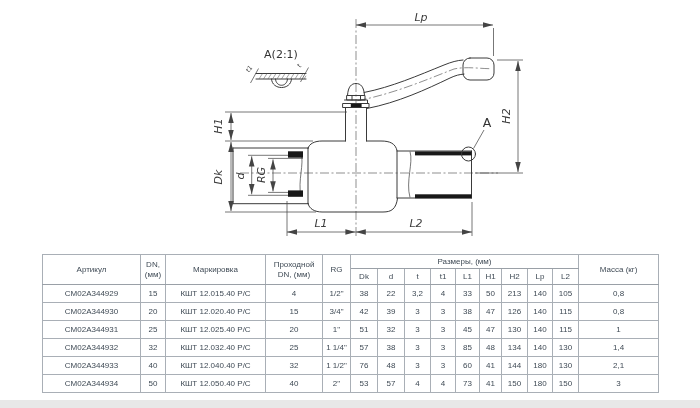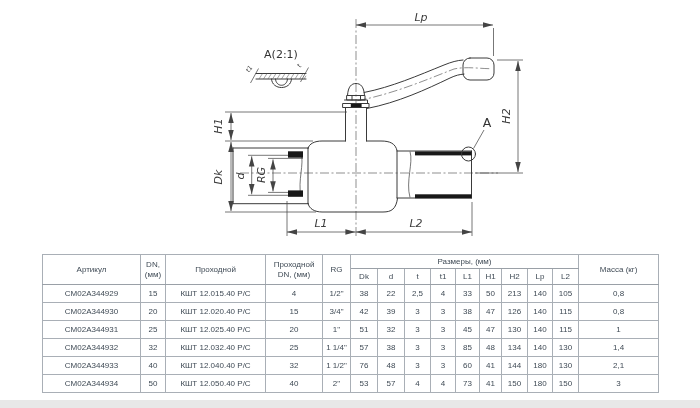--- a/index.html
+++ b/index.html
@@ -135,21 +135,21 @@
           <col style="width:22px">
         <col style="width:26px">
           <col style="width:25px">
           <col style="width:26px">
         <col style="width:80px">
       </colgroup>
       <thead>
         <tr class="h1">
           <th rowspan="2">Артикул</th>
           <th rowspan="2"><span class="hdr-narrow">DN, (мм)</span></th>
-          <th rowspan="2">Проходной</th>
+          <th rowspan="2">Маркировка</th>
           <th rowspan="2">Проходной DN, (мм)</th>
           <th rowspan="2">RG</th>
           <th colspan="9">Размеры, (мм)</th>
           <th rowspan="2"><span class="hdr-narrow">Масса (кг)</span></th>
         </tr>
         <tr class="h2">
           <th>Dk</th>
           <th>d</th>
           <th>t</th>
           <th>t1</th>
@@ -162,21 +162,21 @@
       </thead>
       <tbody>
           <tr>
             <td>CM02A344929</td>
             <td>15</td>
             <td>КШТ 12.015.40 Р/С</td>
             <td>4</td>
             <td>1/2"</td>
             <td>38</td>
             <td>22</td>
-            <td>2,5</td>
+            <td>3,2</td>
             <td>4</td>
             <td>33</td>
             <td>50</td>
             <td>213</td>
             <td>140</td>
             <td>105</td>
             <td>0,8</td>
           </tr>
           <tr>
             <td>CM02A344930</td>

